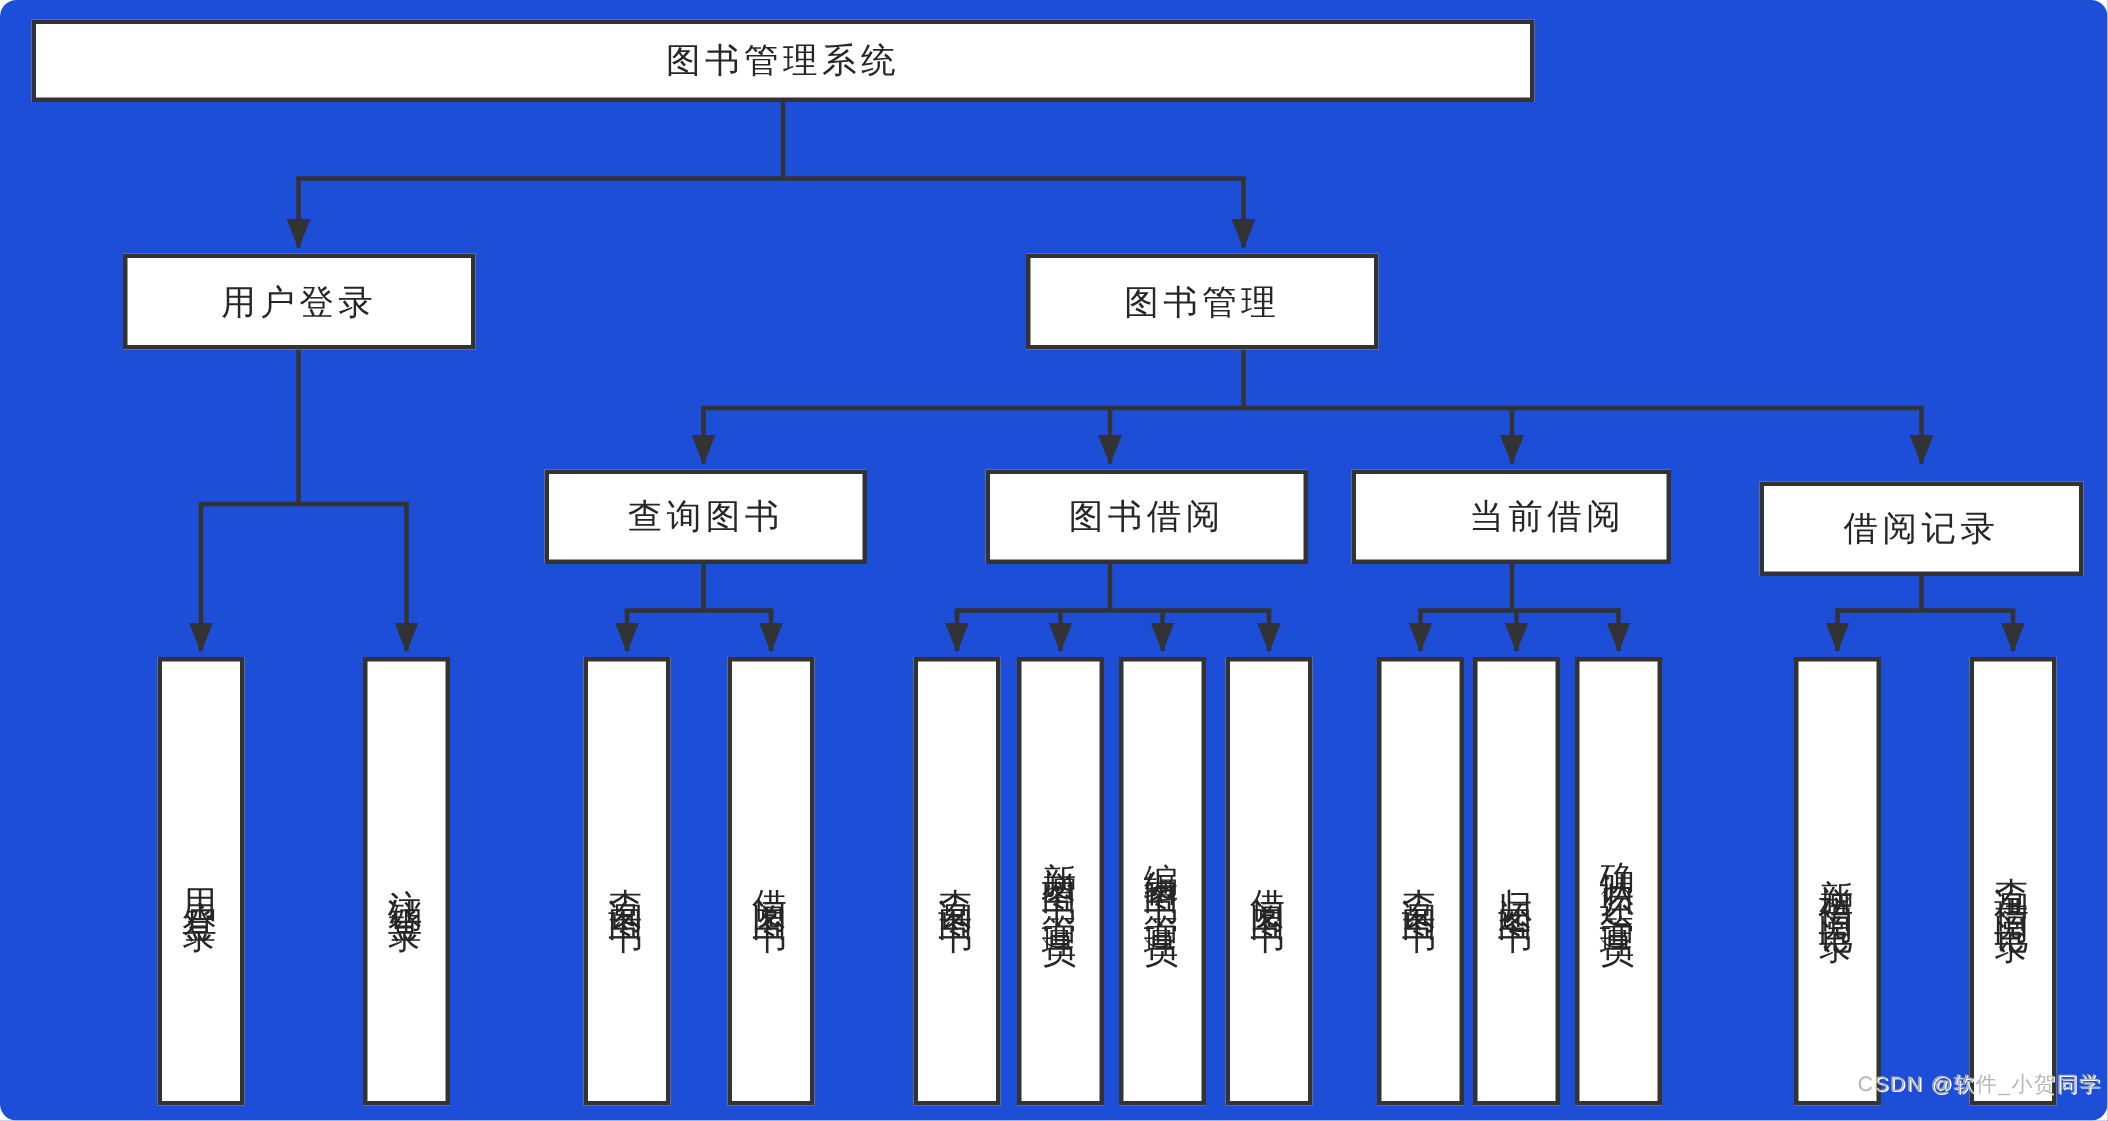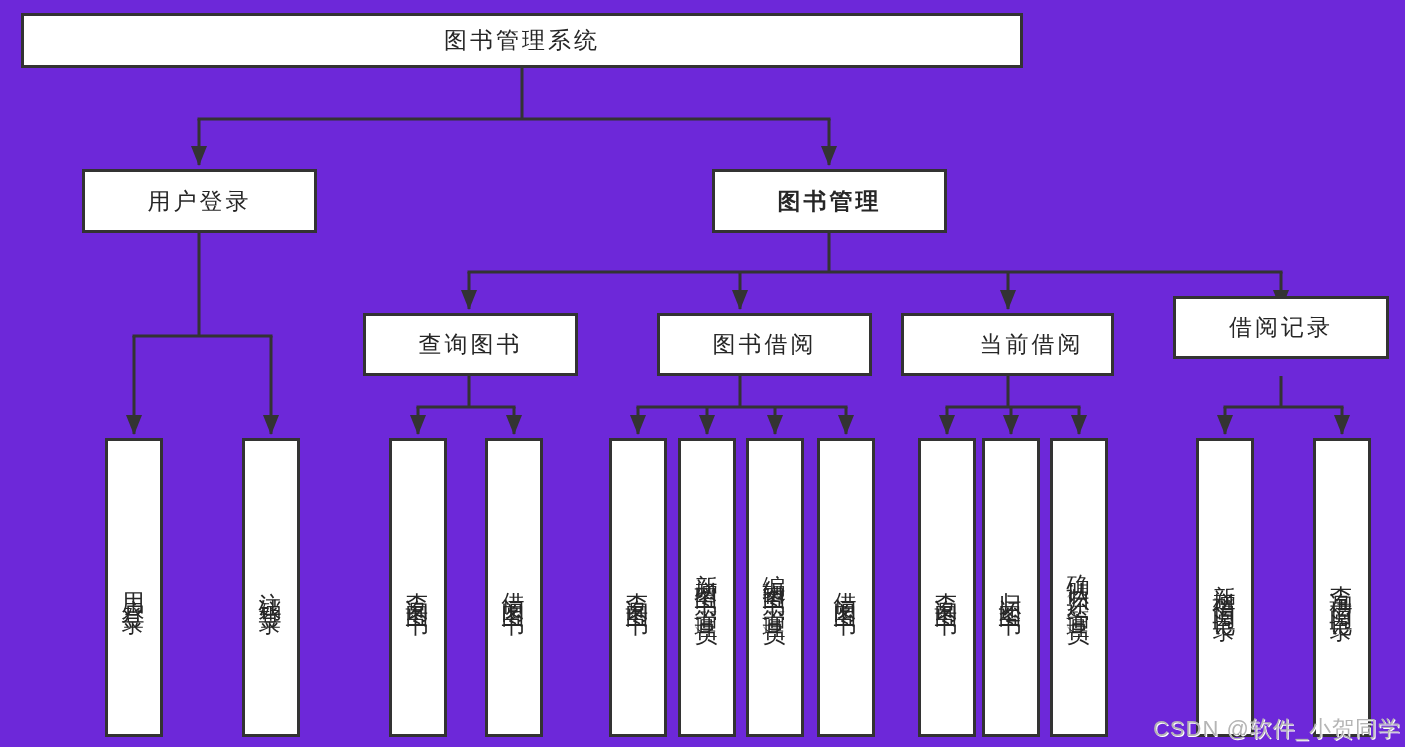--- a/index.html
+++ b/index.html
@@ -1,22 +1,23 @@
 <!DOCTYPE html>
 <html><head>
 <meta charset="utf-8">
 <style>
   html, body { margin: 0; padding: 0; background: #ffffff; }
   #canvas {
     position: relative;
     width: 1405px;
     height: 747px;
-    background: #6d28d9;
+    background: #1d4ed8;
     font-family: "Liberation Sans", sans-serif;
     overflow: hidden;
+    border-radius: 11px;
   }
   #wires {
     position: absolute;
     left: 0; top: 0;
     width: 1405px; height: 747px;
   }
   .box {
     position: absolute;
     box-sizing: border-box;
     border: 3px solid #333333;
@@ -34,21 +35,21 @@
     writing-mode: vertical-rl;
     text-orientation: mixed;
     font-size: 23px;
     letter-spacing: 7px;
     white-space: normal;
   }
   #watermark {
     position: absolute;
     right: 4px;
     top: 714px;
-    font-size: 22px;
+    font-size: 14px;
     letter-spacing: 1px;
     color: #b5b5b5;
     text-shadow: 1px 1px 0 #ffffff;
   }
 </style>
 </head>
 <body>
 
 <div id="canvas">
 
@@ -91,26 +92,26 @@
 
       <path d="M1281,376 L1281,407 M1223.5,407 L1343.5,407"></path>
       <line x1="1225" y1="407" x2="1225" y2="434" marker-end="url(#arw)"></line>
       <line x1="1342" y1="407" x2="1342" y2="434" marker-end="url(#arw)"></line>
     </g>
   </svg>
 
   <div class="box" style="left:21px; top:13px; width:1002px; height:55px;">图书管理系统</div>
 
   <div class="box" style="left:82px; top:169px; width:235px; height:64px;">用户登录</div>
-  <div class="box" style="left:712px; top:169px; width:235px; height:64px;font-weight:bold;">图书管理</div>
+  <div class="box" style="left:684px; top:169px; width:235px; height:64px;">图书管理</div>
 
   <div class="box" style="left:363px; top:313px; width:215px; height:63px;">查询图书</div>
   <div class="box" style="left:633px; top:313px; width:215px; height:63px;margin-left:24px;">图书借阅</div>
   <div class="box" style="left:901px; top:313px; width:213px; height:63px;padding-left:48px;">当前借阅</div>
-  <div class="box" style="left:1173px; top:296px; width:216px; height:63px;">借阅记录</div>
+  <div class="box" style="left:1173px; top:321px; width:216px; height:63px;">借阅记录</div>
 
   <div class="box v" style="left:105px; top:438px; width:58px; height:299px;">用户登录</div>
   <div class="box v" style="left:242px; top:438px; width:58px; height:299px;">注销登录</div>
 
   <div class="box v" style="left:389px; top:438px; width:58px; height:299px;">查询图书</div>
   <div class="box v" style="left:485px; top:438px; width:58px; height:299px;">借阅图书</div>
 
   <div class="box v" style="left:609px; top:438px; width:58px; height:299px;">查询图书</div>
   <div class="box v" style="left:678px; top:438px; width:58px; height:299px;">新增图书（管理员）</div>
   <div class="box v" style="left:746px; top:438px; width:58px; height:299px;">编辑图书（管理员）</div>

